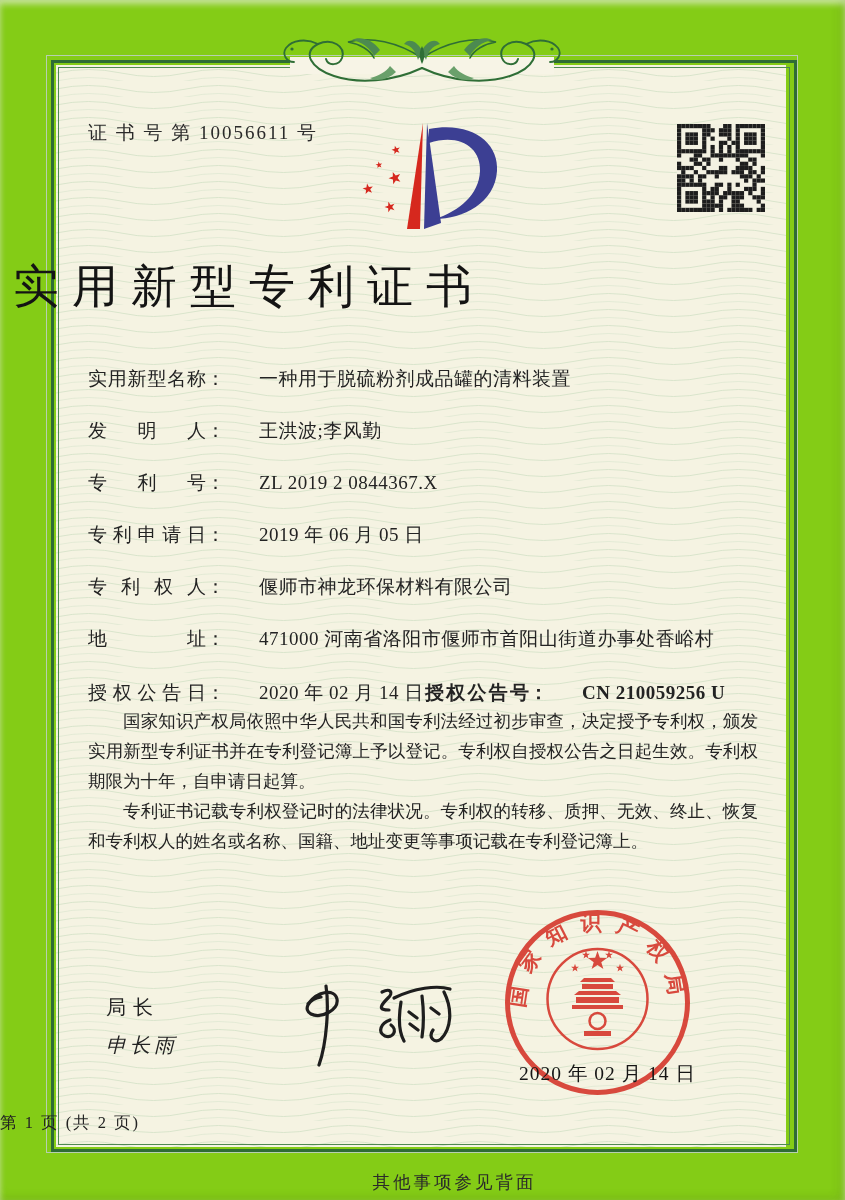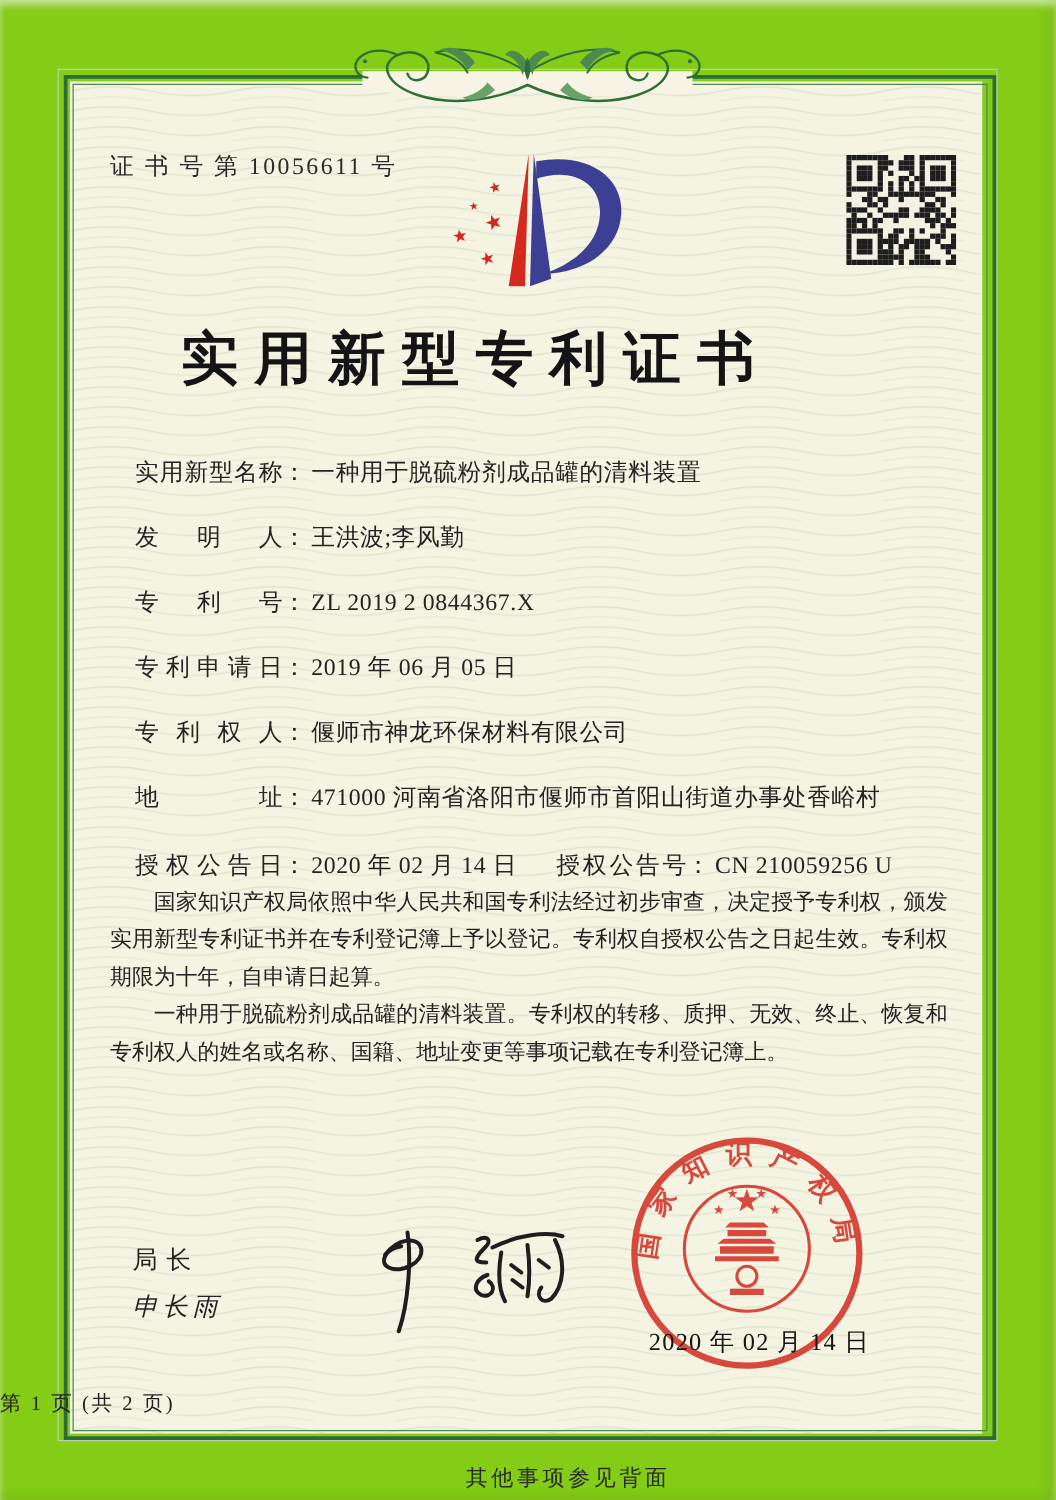--- a/index.html
+++ b/index.html
@@ -12,29 +12,29 @@
   
   .frame-outerline{position:absolute;left:46px;top:55px;width:750px;height:1096px;border:1px solid #b7cfb0;}
   .frame{position:absolute;left:51px;top:60px;width:740px;height:1086px;border:3px solid #2e6c35;}
   .frame-inner{position:absolute;inset:4px;border:1px solid #4d8a52;}
   .guilloche{position:absolute;left:56px;top:65px;width:730px;height:1082px;}
   .ornament{position:absolute;left:262px;top:28px;width:320px;height:70px;}
   
   .cert-no{position:absolute;left:88px;top:120px;font-size:19px;letter-spacing:2px;color:#2a2a2a;}
   .logo{position:absolute;left:337px;top:117px;width:170px;height:118px;}
   .qr{position:absolute;left:677px;top:124px;width:88px;height:88px;}
-  .title{position:absolute;left:0;width:748px;top:256px;text-align:center;
-    font-size:46px;font-weight:700;letter-spacing:13px;padding-left:13px;box-sizing:border-box;color:#141414;}
+  .title{position:absolute;left:0;width:748px;top:256px;
+    font-size:46px;font-weight:400;letter-spacing:13px;padding-left:13px;box-sizing:border-box;color:#141414;}
   
   .fields{position:absolute;left:88px;top:366px;width:672px;font-size:19px;}
   .frow{position:absolute;left:0;white-space:nowrap;line-height:26px;}
-  .flabel{display:inline-block;width:118px;text-align:justify;text-align-last:justify;margin-left:20px;}
+  .flabel{display:inline-block;width:118px;text-align:justify;text-align-last:justify;}
   .fcolon{display:inline-block;margin:0 4px 0 0;}
-  .fvalue{letter-spacing:.5px;}
-  .pair2{position:absolute;left:337px;top:0;white-space:nowrap;}
+  .fvalue{letter-spacing:.5px;margin-left:30px;}
+  .pair2{position:absolute;left:337px;top:0;white-space:nowrap;font-weight:bold;}
   .pair2 .flabel{width:104px;}
   
   .paras{position:absolute;left:88px;top:706px;width:670px;font-size:17.5px;line-height:30px;text-align:justify;}
   .paras p{margin:0;text-indent:2em;font-family:Liberation Serif, serif;}
   
   .signer-title{position:absolute;left:106px;top:994px;font-size:20px;letter-spacing:7px;font-family:Liberation Serif, serif;}
   .signer-name{position:absolute;left:106px;top:1032px;font-size:20px;letter-spacing:4px;font-style:italic;}
   .signature{position:absolute;left:222px;top:962px;width:240px;height:110px;}
   .seal{position:absolute;left:500px;top:905px;width:195px;height:195px;opacity:.9;}
   .seal-date{position:absolute;left:519px;top:1060px;font-size:19.5px;letter-spacing:1px;color:#151515;z-index:5;}
@@ -378,21 +378,21 @@
     <div class="frow" style="top:314px;width:672px">
       <span class="flabel">授权公告日</span><span class="fcolon">：</span><span class="fvalue">2020 年 02 月 14 日</span>
       <span class="pair2">
         <span class="flabel">授权公告号</span><span class="fcolon">：</span><span class="fvalue">CN 210059256 U</span>
       </span>
     </div>
   </div>
 
   <div class="paras">
     <p>国家知识产权局依照中华人民共和国专利法经过初步审查，决定授予专利权，颁发实用新型专利证书并在专利登记簿上予以登记。专利权自授权公告之日起生效。专利权期限为十年，自申请日起算。</p>
-    <p>一种用于脱硫粉剂成品罐的清料装置。专利权的转移、质押、无效、终止、恢复和专利权人的姓名或名称、国籍、地址变更等事项记载在专利登记簿上。</p>
+    <p>专利证书记载专利权登记时的法律状况。专利权的转移、质押、无效、终止、恢复和专利权人的姓名或名称、国籍、地址变更等事项记载在专利登记簿上。</p>
   </div>
 
   <div class="signer-title">局长</div>
   <div class="signer-name">申长雨</div>
 
   <svg class="signature" viewBox="0 0 240 110">
     <g fill="none" stroke="#1e1e1e" stroke-width="3.2" stroke-linecap="round" stroke-linejoin="round">
       <path d="M86,42 C96,28 113,27 115,37 C117,48 99,57 89,52 C81,48 86,37 99,35"></path>
       <path d="M104,24 C107,44 105,80 97,103"></path>
       <path d="M160,30 C168,26 172,30 166,36 C158,44 156,48 167,48"></path>

